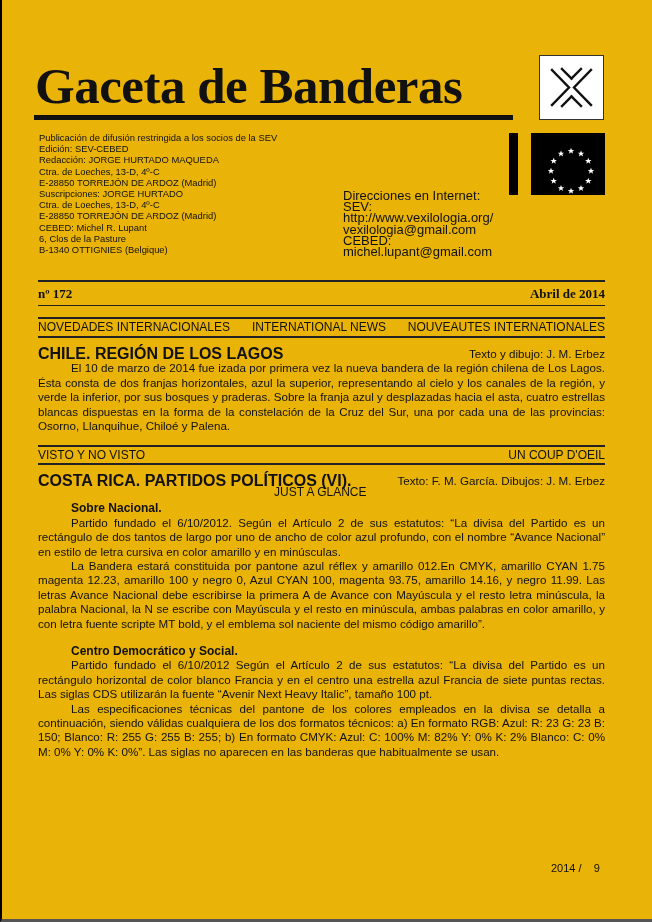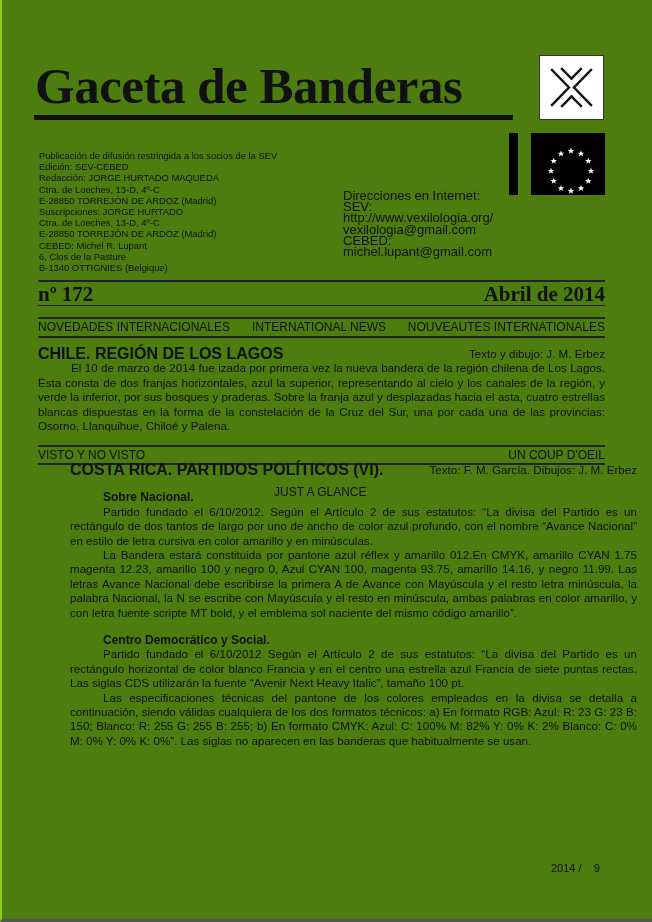--- a/index.html
+++ b/index.html
@@ -1,19 +1,19 @@
 <!DOCTYPE html>
 <html><head>
   <meta charset="utf-8">
   <style>
     html, body { margin: 0; padding: 0; background: #ffffff; }
     body { width: 652px; height: 922px; position: relative; overflow: hidden; color: #111; }
     .page {
       position: absolute; left: 0; top: 0; width: 650px; height: 919px;
-      border-left: 2px solid #84cc16; border-bottom: 3px solid #555; background: #4d7c0f;
+      border-left: 2px solid #000000; border-bottom: 3px solid #555; background: #eab308;
     }
 
     .title {
       position: absolute; left: 33px; top: 58px;
       font-family: "Liberation Serif", serif; font-weight: bold;
       font-size: 51px; line-height: 56px; letter-spacing: -0.5px; white-space: nowrap;
     }
     .title-rule { position: absolute; left: 32px; top: 115px; width: 479px; height: 5px; background: #111; }
     .subtitle {
       position: absolute; left: 200px; top: 121px;
@@ -22,33 +22,33 @@
     .logo-box {
       position: absolute; left: 537px; top: 55px; width: 63px; height: 63px;
       border: 1px solid #333; background: #fff;
     }
     .logo-box svg { position: absolute; left: 0; top: 0; }
     .flag-bar { position: absolute; left: 507px; top: 133px; width: 9px; height: 62px; background: #000; }
     .eu-flag { position: absolute; left: 529px; top: 133px; width: 74px; height: 62px; background: #000; }
     .eu-flag svg { position: absolute; left: 0; top: 0; }
 
     .masthead-left {
-      position: absolute; left: 37px; top: 150px;
+      position: absolute; left: 37px; top: 132px;
       font-family: "Liberation Sans", sans-serif; font-size: 9.4px; line-height: 11.2px; white-space: nowrap;
     }
     .masthead-right {
       position: absolute; left: 341px; top: 190px;
       font-family: "Liberation Sans", sans-serif; font-size: 13px; line-height: 11.2px; white-space: nowrap;
     }
     .masthead-left div, .masthead-right div { height: 11.2px; }
 
     .rule { position: absolute; left: 36px; width: 567px; background: #222; }
     .issue-row {
       position: absolute; left: 36px; top: 283px; width: 567px; height: 22px;
-      font-family: "Liberation Serif", serif; font-weight: bold; font-size: 21px; line-height: 22px;
+      font-family: "Liberation Serif", serif; font-weight: bold; font-size: 13px; line-height: 22px;
     }
     .issue-row .left { position: absolute; left: 0; top: 0; }
     .issue-row .right { position: absolute; right: 0; top: 0; }
 
     .section-bar {
       position: absolute; left: 36px; width: 567px; height: 16px;
       font-family: "Liberation Sans", sans-serif; font-weight: normal; font-size: 12px; line-height: 16px;
       white-space: nowrap;
     }
     .section-bar span { position: absolute; top: 0; }
@@ -158,21 +158,21 @@
   </div>
 
   <div class="rule" style="top:445px; height:2px;"></div>
   <div class="section-bar" style="top:447px;">
     <span style="left:0;">VISTO Y NO VISTO</span>
     <span style="left:236px;margin-top:37px;">JUST A GLANCE</span>
     <span style="right:0;">UN COUP D'OEIL</span>
   </div>
   <div class="rule" style="top:463px; height:2px;"></div>
 
-  <div class="article" style="top:463px;margin-left:32px;">
+  <div class="article" style="top:474px;">
     <div class="art-head">
       <span class="h">COSTA RICA. PARTIDOS POLÍTICOS (VI).</span>
       <span class="credit">Texto: F. M. García. Dibujos: J. M. Erbez</span>
     </div>
     <div class="gap"></div>
     <div class="subhead">Sobre Nacional.</div>
     <p class="para">Partido fundado el 6/10/2012. Según el Artículo 2 de sus estatutos: “La divisa del Partido es un rectángulo de dos tantos de largo por uno de ancho de color azul profundo, con el nombre “Avance Nacional” en estilo de letra cursiva en color amarillo y en minúsculas.</p>
     <p class="para">La Bandera estará constituida por pantone azul réflex y amarillo 012.En CMYK, amarillo CYAN 1.75 magenta 12.23, amarillo 100 y negro 0, Azul CYAN 100, magenta 93.75, amarillo 14.16, y negro 11.99. Las letras Avance Nacional debe escribirse la primera A de Avance con Mayúscula y el resto letra minúscula, la palabra Nacional, la N se escribe con Mayúscula y el resto en minúscula, ambas palabras en color amarillo, y con letra fuente scripte MT bold, y el emblema sol naciente del mismo código amarillo”.</p>
     <div class="gap"></div>
     <div class="subhead">Centro Democrático y Social.</div>

